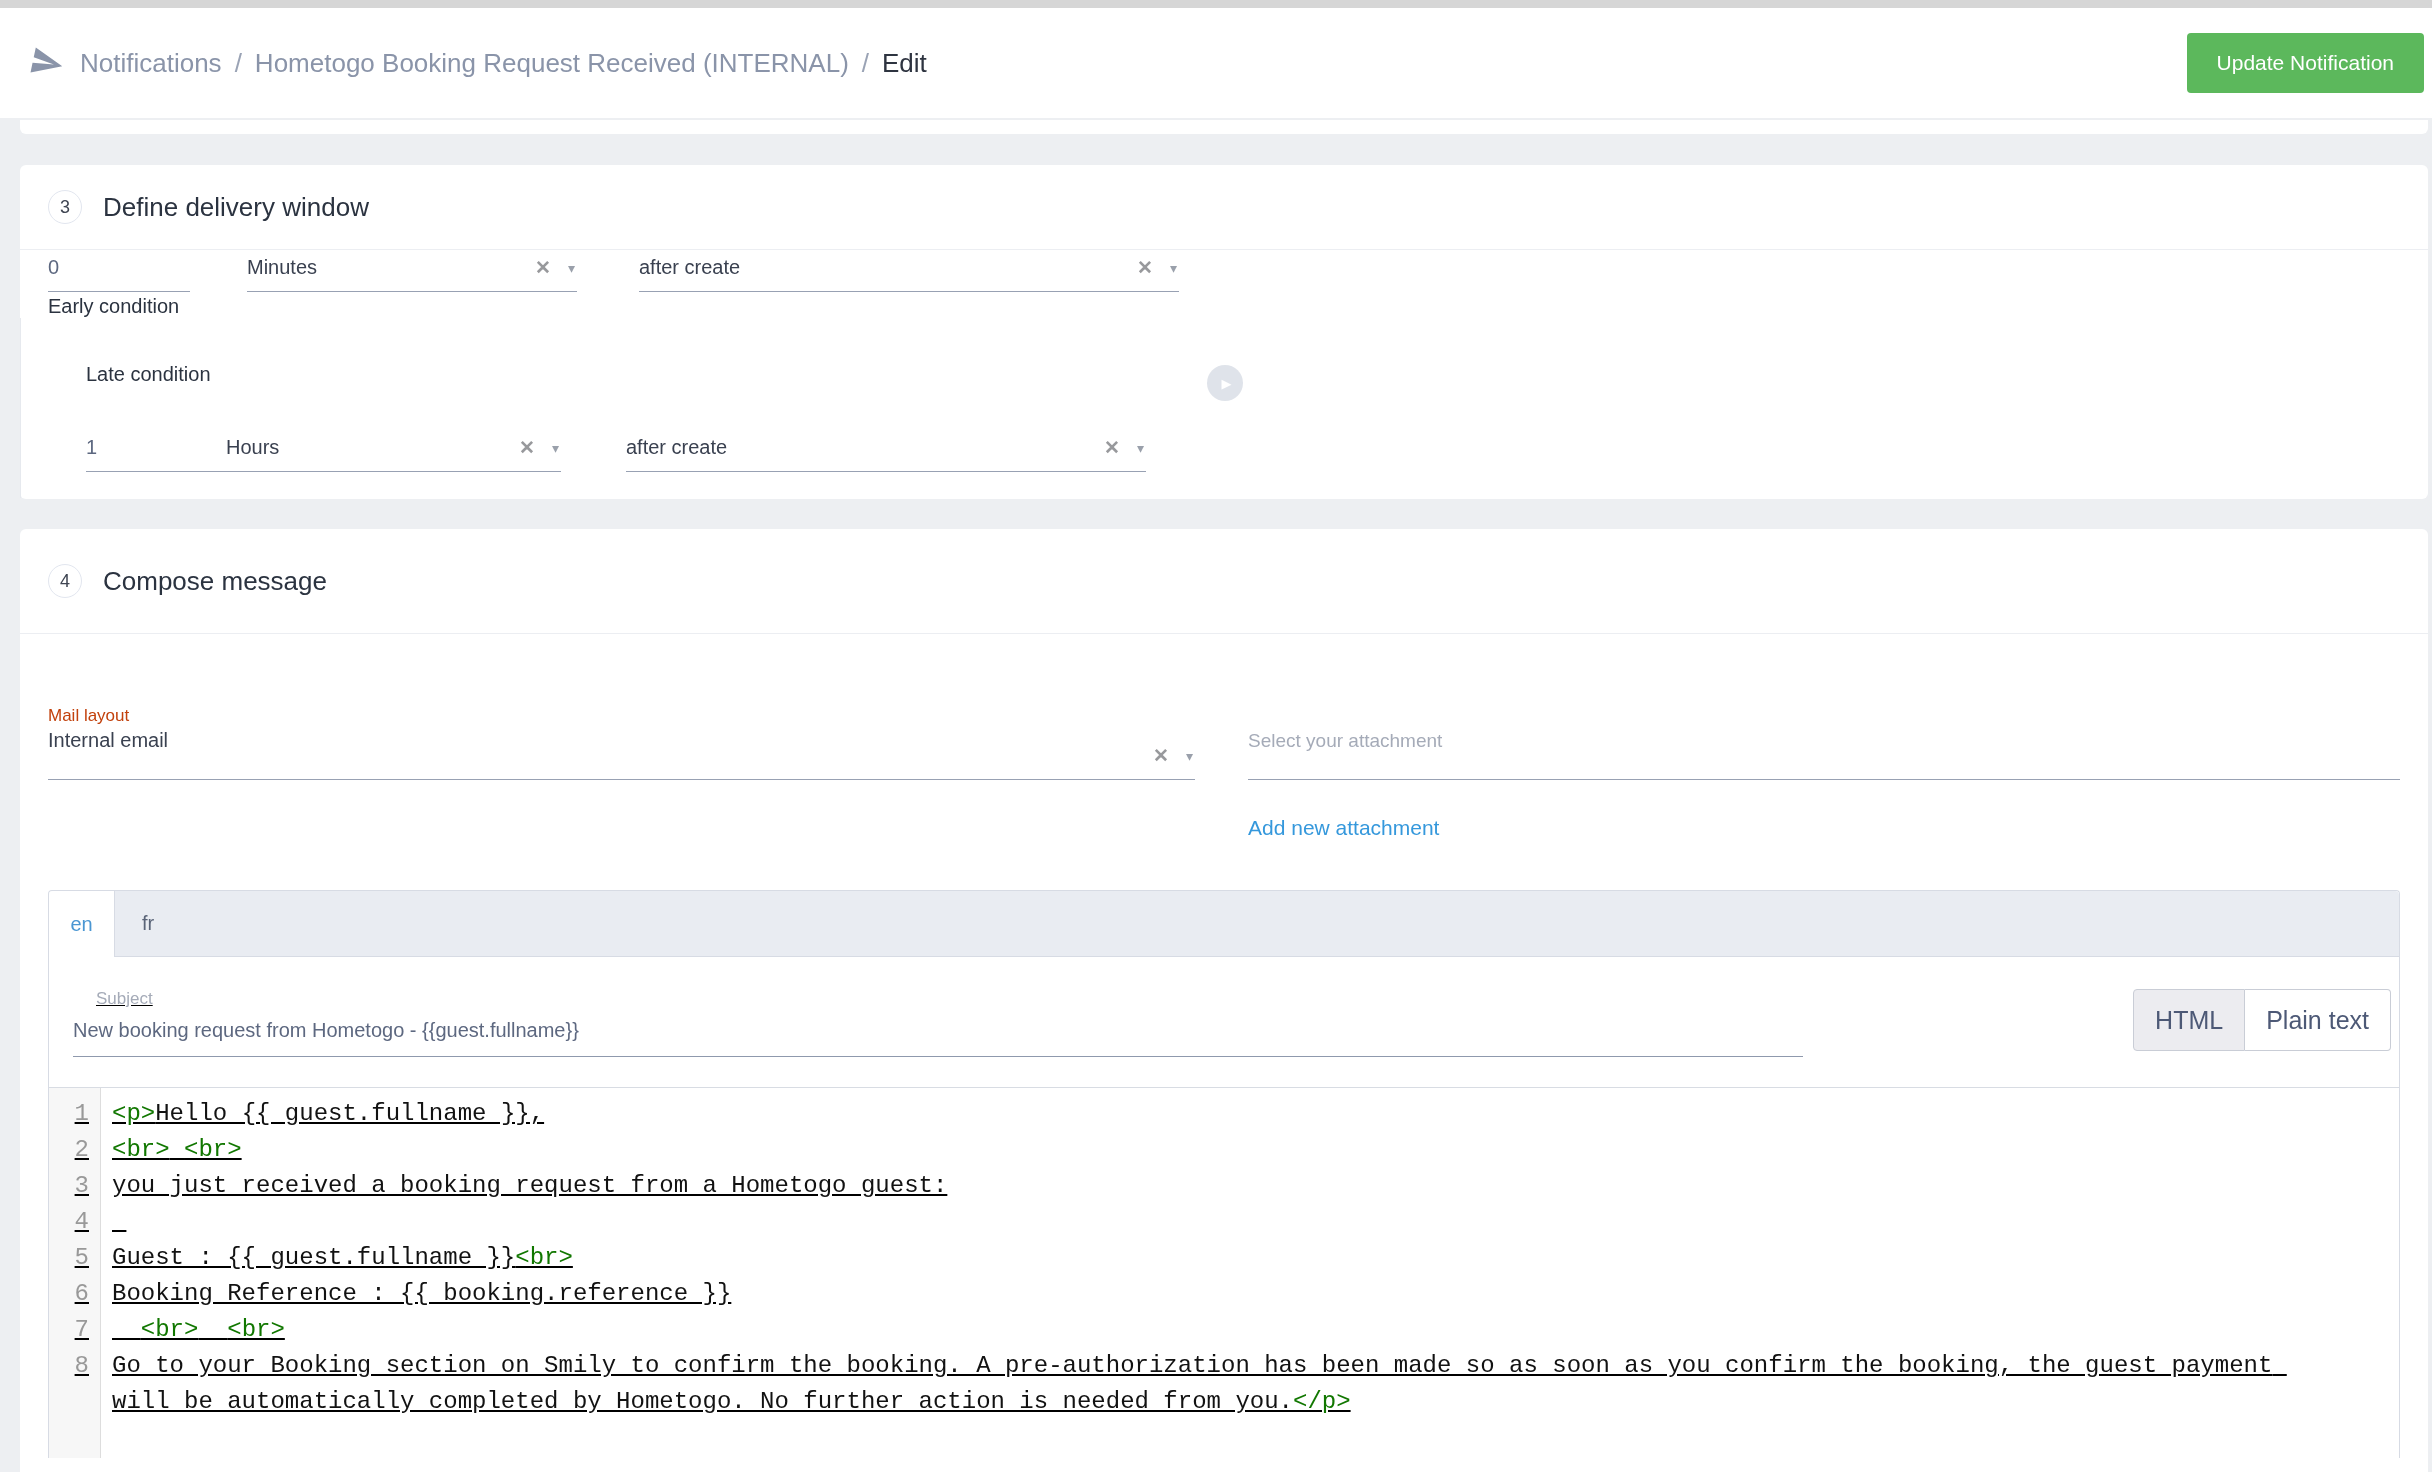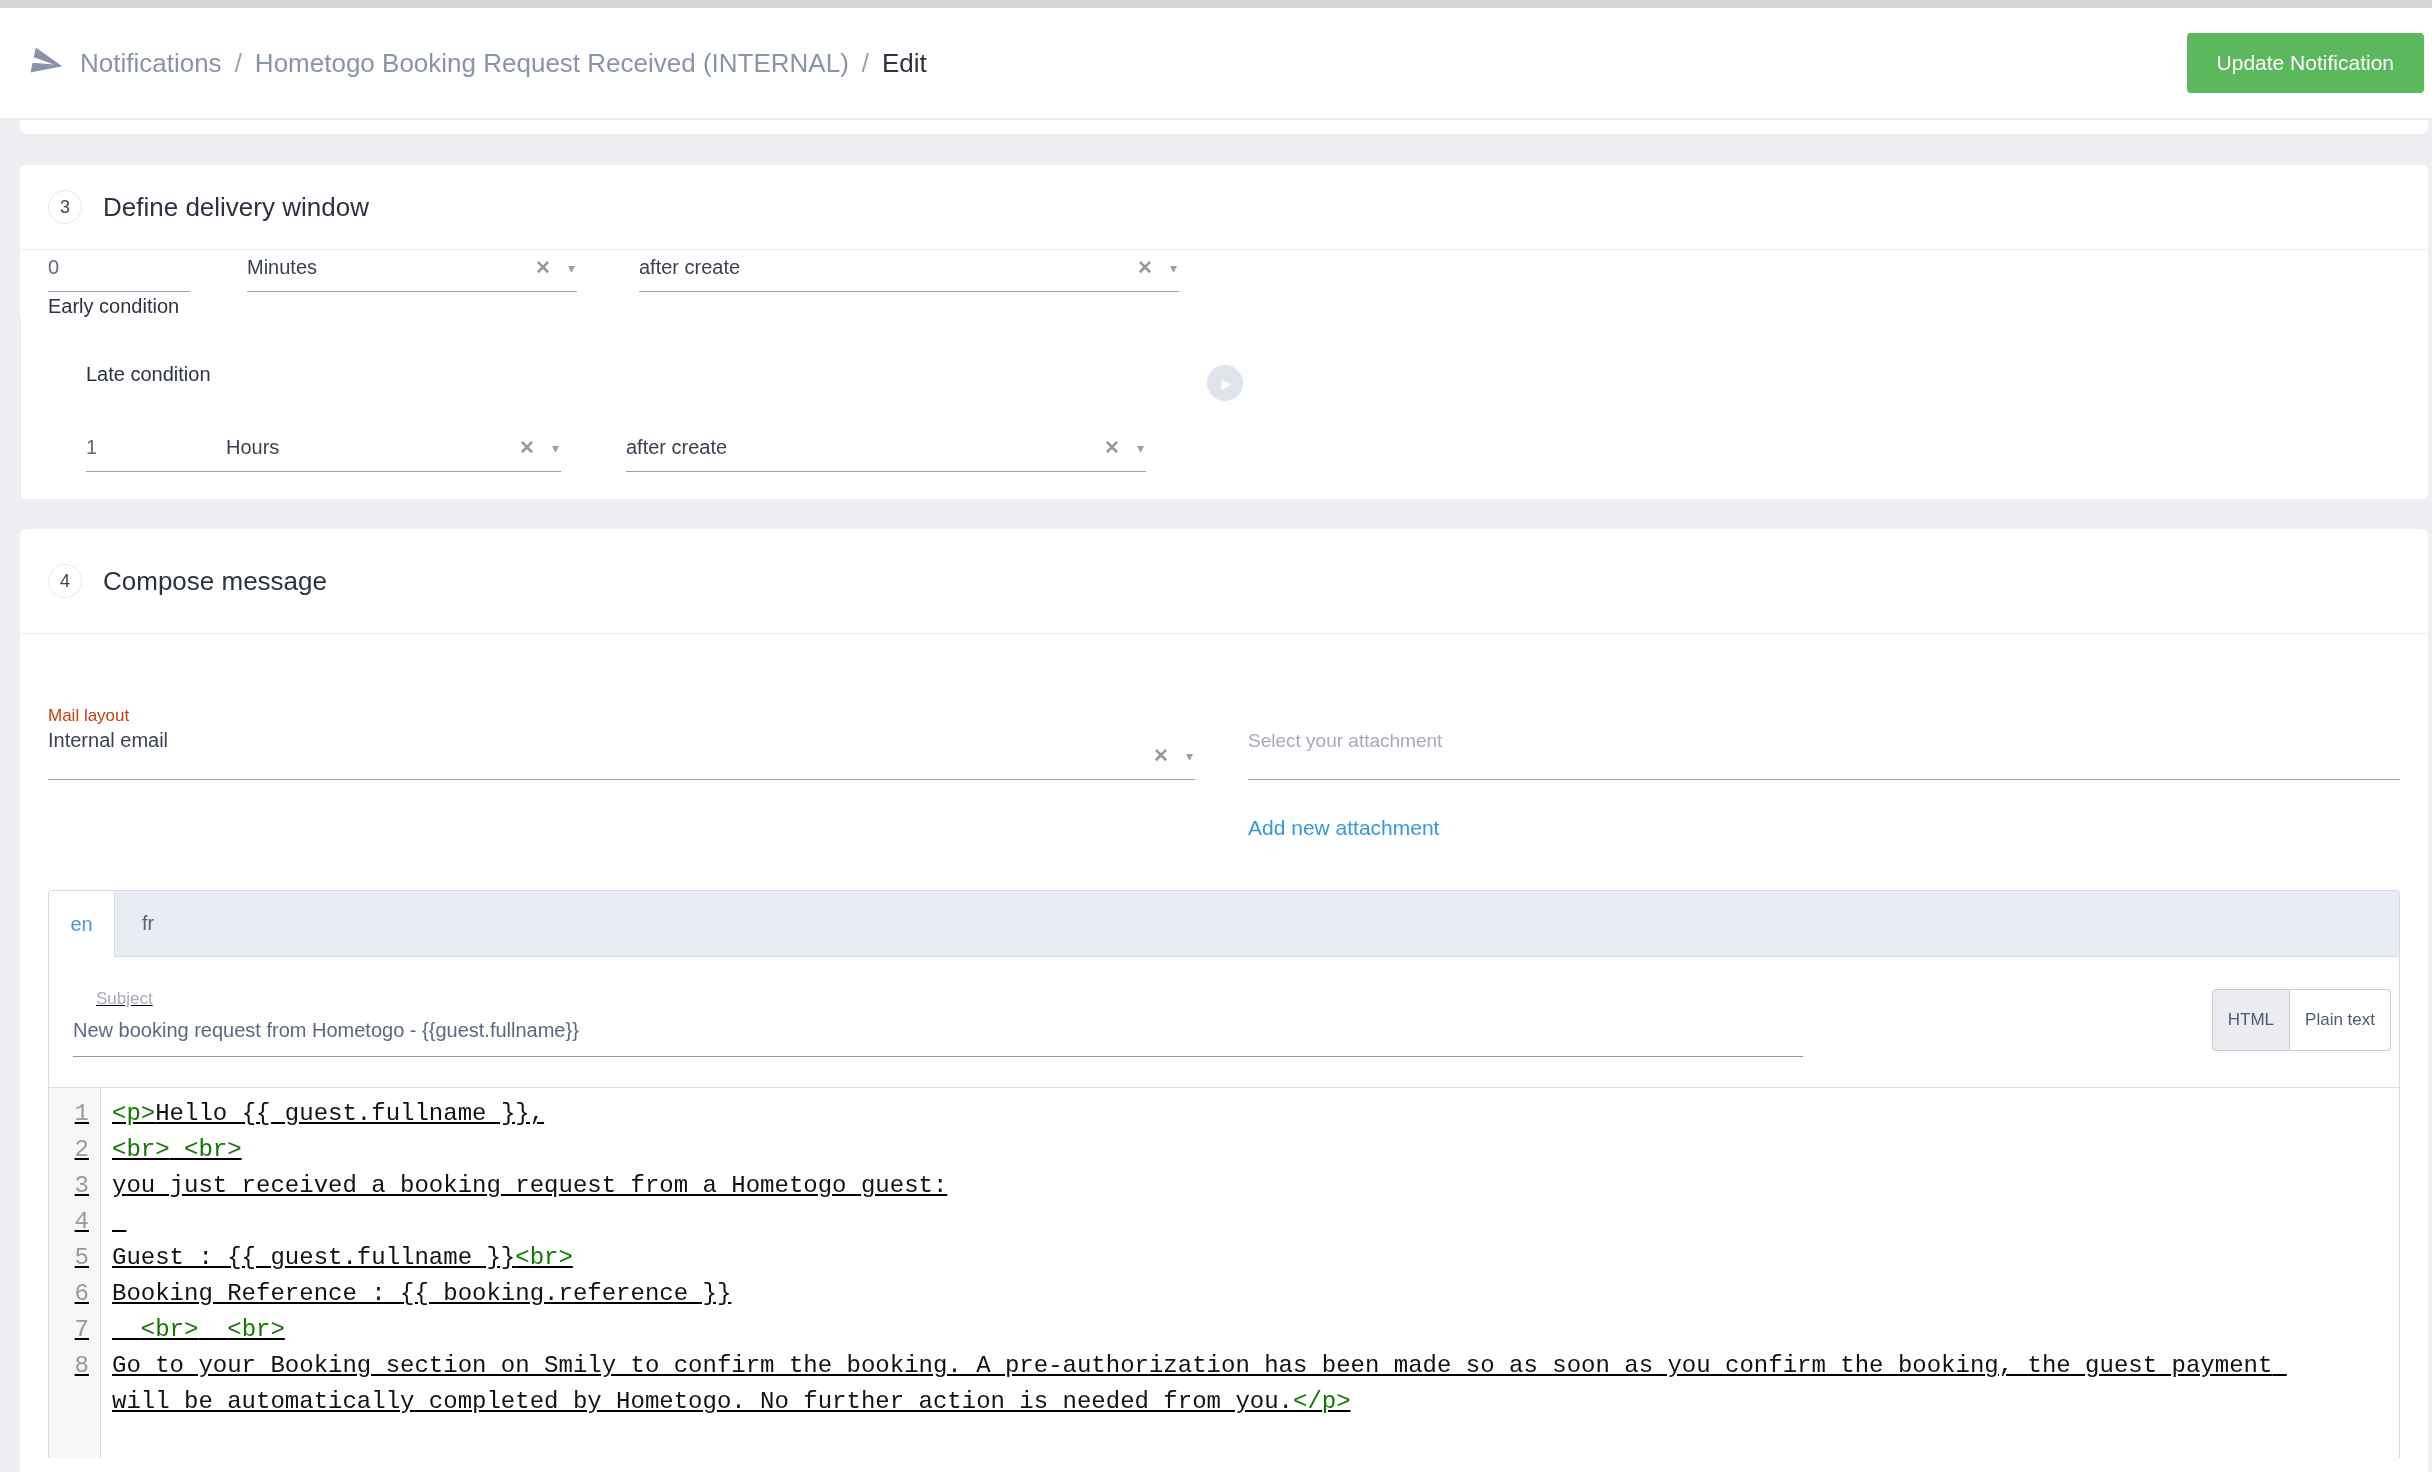--- a/index.html
+++ b/index.html
@@ -79,21 +79,21 @@
   .tab-strip{height:66px;background:#e9ecf2;border-bottom:1px solid #d7dbe4;display:flex;border-radius:4px 4px 0 0;}
   .tab{width:66px;display:flex;align-items:center;justify-content:center;font-size:20px;color:#5a6478;cursor:pointer;}
   .tab.active{background:#fff;color:var(--tab-active);border-right:1px solid #d7dbe4;margin-bottom:-1px;border-radius:4px 0 0 0;}
   .tab-content{position:relative;padding-top:32px;text-decoration:underline;}
   .subject-block{margin-left:24px;width:1730px;}
   .subject-label{display:block;margin-left:23px;font-size:17px;color:#a5abb8;}
   .subject-row{border-bottom:1px solid #8f99ad;margin-top:10px;}
   .subject-input{width:100%;border:none;outline:none;background:transparent;padding:0 0 14px 0;
     font-size:20px;color:#5d6880;font-family:inherit;}
   .format-toggle{position:absolute;top:32px;right:8px;display:flex;}
-  .fmt-btn{height:62px;display:flex;align-items:center;padding:0 15px;font-size:17px;color:#4d5976;
+  .fmt-btn{height:62px;display:flex;align-items:center;padding:0 21px;font-size:25px;color:#4d5976;
     background:#fff;border:1px solid #c9cdd6;font-family:inherit;cursor:pointer;}
   .fmt-btn:first-child{border-radius:4px 0 0 4px;}
   .fmt-btn:last-child{border-radius:0 4px 4px 0;border-left:none;}
   .fmt-btn.active{background:#ececf0;}
   
   .editor{margin-top:30px;border-top:1px solid #d8dce3;position:relative;min-height:371px;padding-top:8px;}
   .gutter-bg{position:absolute;left:0;top:0;bottom:0;width:52px;background:#f7f7f7;border-right:1px solid #ddd;}
   .code-row{display:flex;position:relative;}
   .gutter-cell{width:52px;min-width:52px;padding-right:12px;text-align:right;color:#999;
     font-family:"Liberation Mono","DejaVu Sans Mono",monospace;font-size:24px;line-height:36px;}

